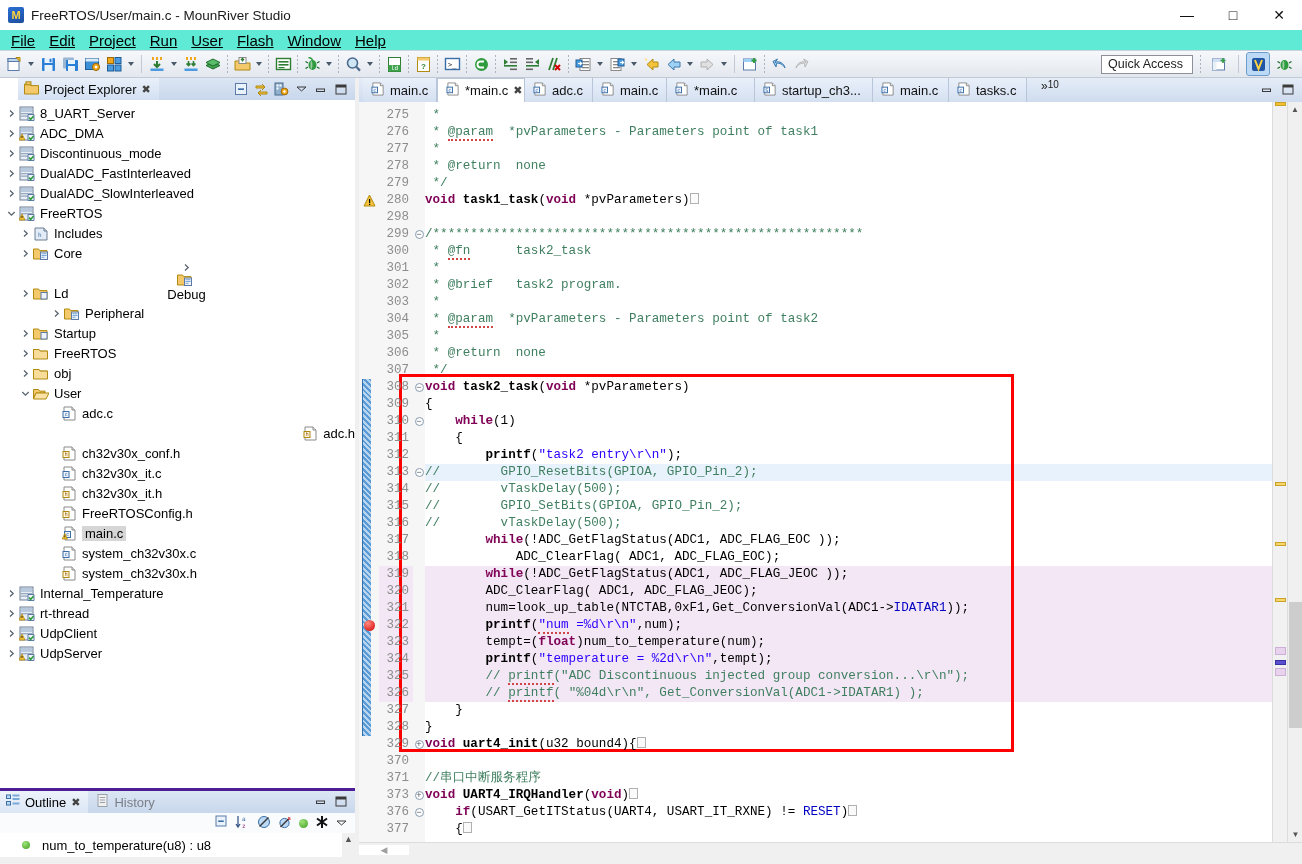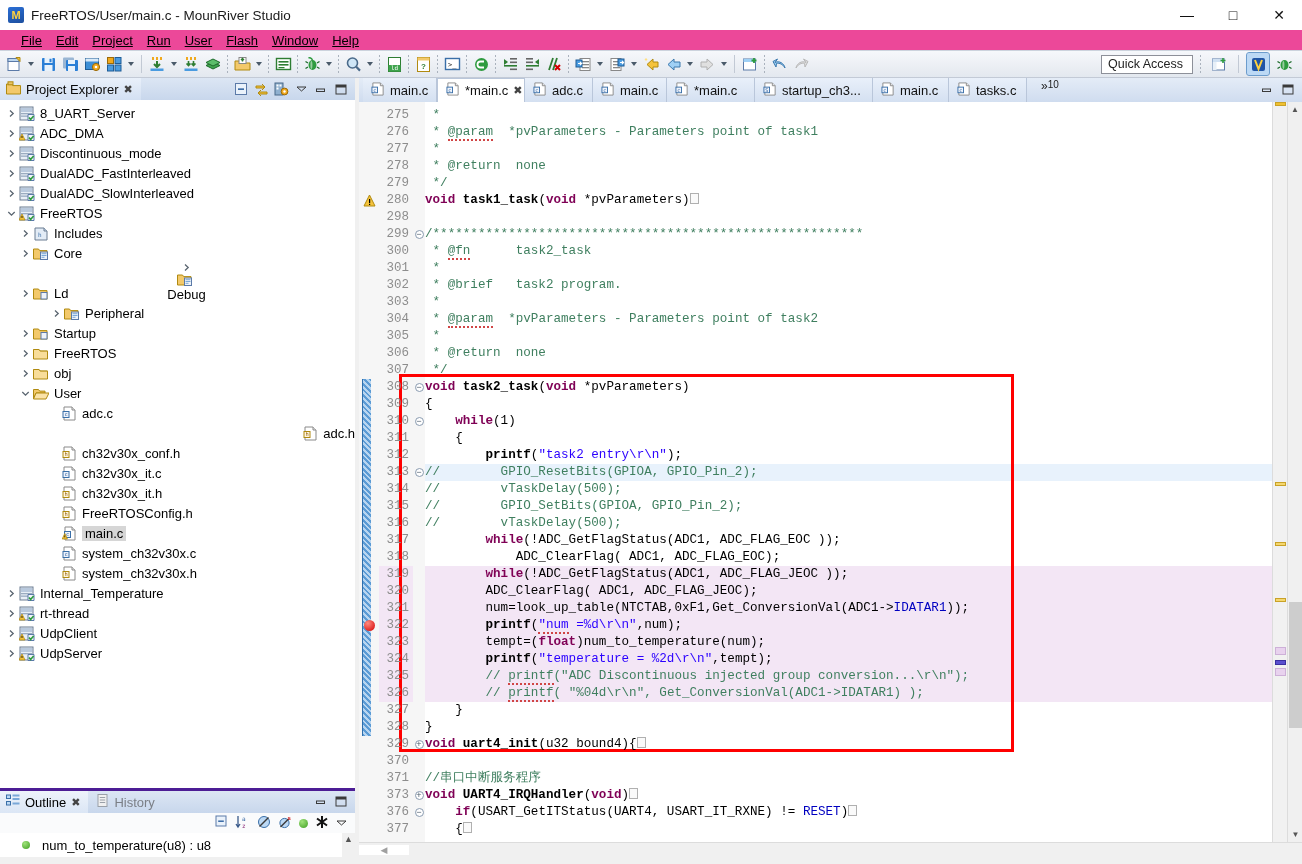--- a/index.html
+++ b/index.html
@@ -22,22 +22,22 @@
     color:#ffd23f;font-size:11px;font-weight:bold;line-height:1;
   }
   #title-text{ font-size:13.5px; color:#1a1a1a; }
   #win-buttons{ position:absolute; right:0; top:0; height:30px; display:flex; }
   .win-btn{
     width:46px;height:30px;display:flex;align-items:center;justify-content:center;
     font-size:14px;color:#111;
   }
   
   #menubar{
-    height:20px; background:#ec4899; display:flex; align-items:center;
-    padding-left:14px; font-size:13px;
+    height:20px; background:#5eead4; display:flex; align-items:center;
+    padding-left:4px; font-size:15px;
   }
   .menu-item{ padding:1px 7px; color:#000; }
   .menu-item u{ text-decoration:underline; }
   
   #toolbar{
     height:28px;
     background:linear-gradient(180deg,#f6f8fb 0%,#eceff4 55%,#e3e8ef 100%);
     border-top:1px solid #ccd3dd;border-bottom:1px solid #c3cad6;
     display:flex; align-items:center; padding:0 3px; position:relative;
   }
@@ -63,20 +63,21 @@
     padding:0 6px;font-size:12.5px;color:#222;min-width:92px;
   }
   
   #main{ display:flex; height:779px; background:#f0f0f0; }
   
   #leftcol{ width:355px; display:flex; flex-direction:column; background:#fff;}
   #pe-tabrow{
     height:22px;display:flex;align-items:center;
     background:linear-gradient(180deg,#dce6f4,#c8d7ec);
     position:relative;
+    margin-left:18px;
   }
   #pe-tab{
     height:22px;display:flex;align-items:center;gap:5px;padding:0 8px 0 6px;
     background:linear-gradient(180deg,#e9f0fa,#d3e0f2);
     font-size:13px;color:#0a0a0a;
   }
   .close-x{ font-size:11px;color:#444; }
   #pe-toolbar{
     margin-left:auto;display:flex;align-items:center;gap:4px;padding-right:6px;
   }

